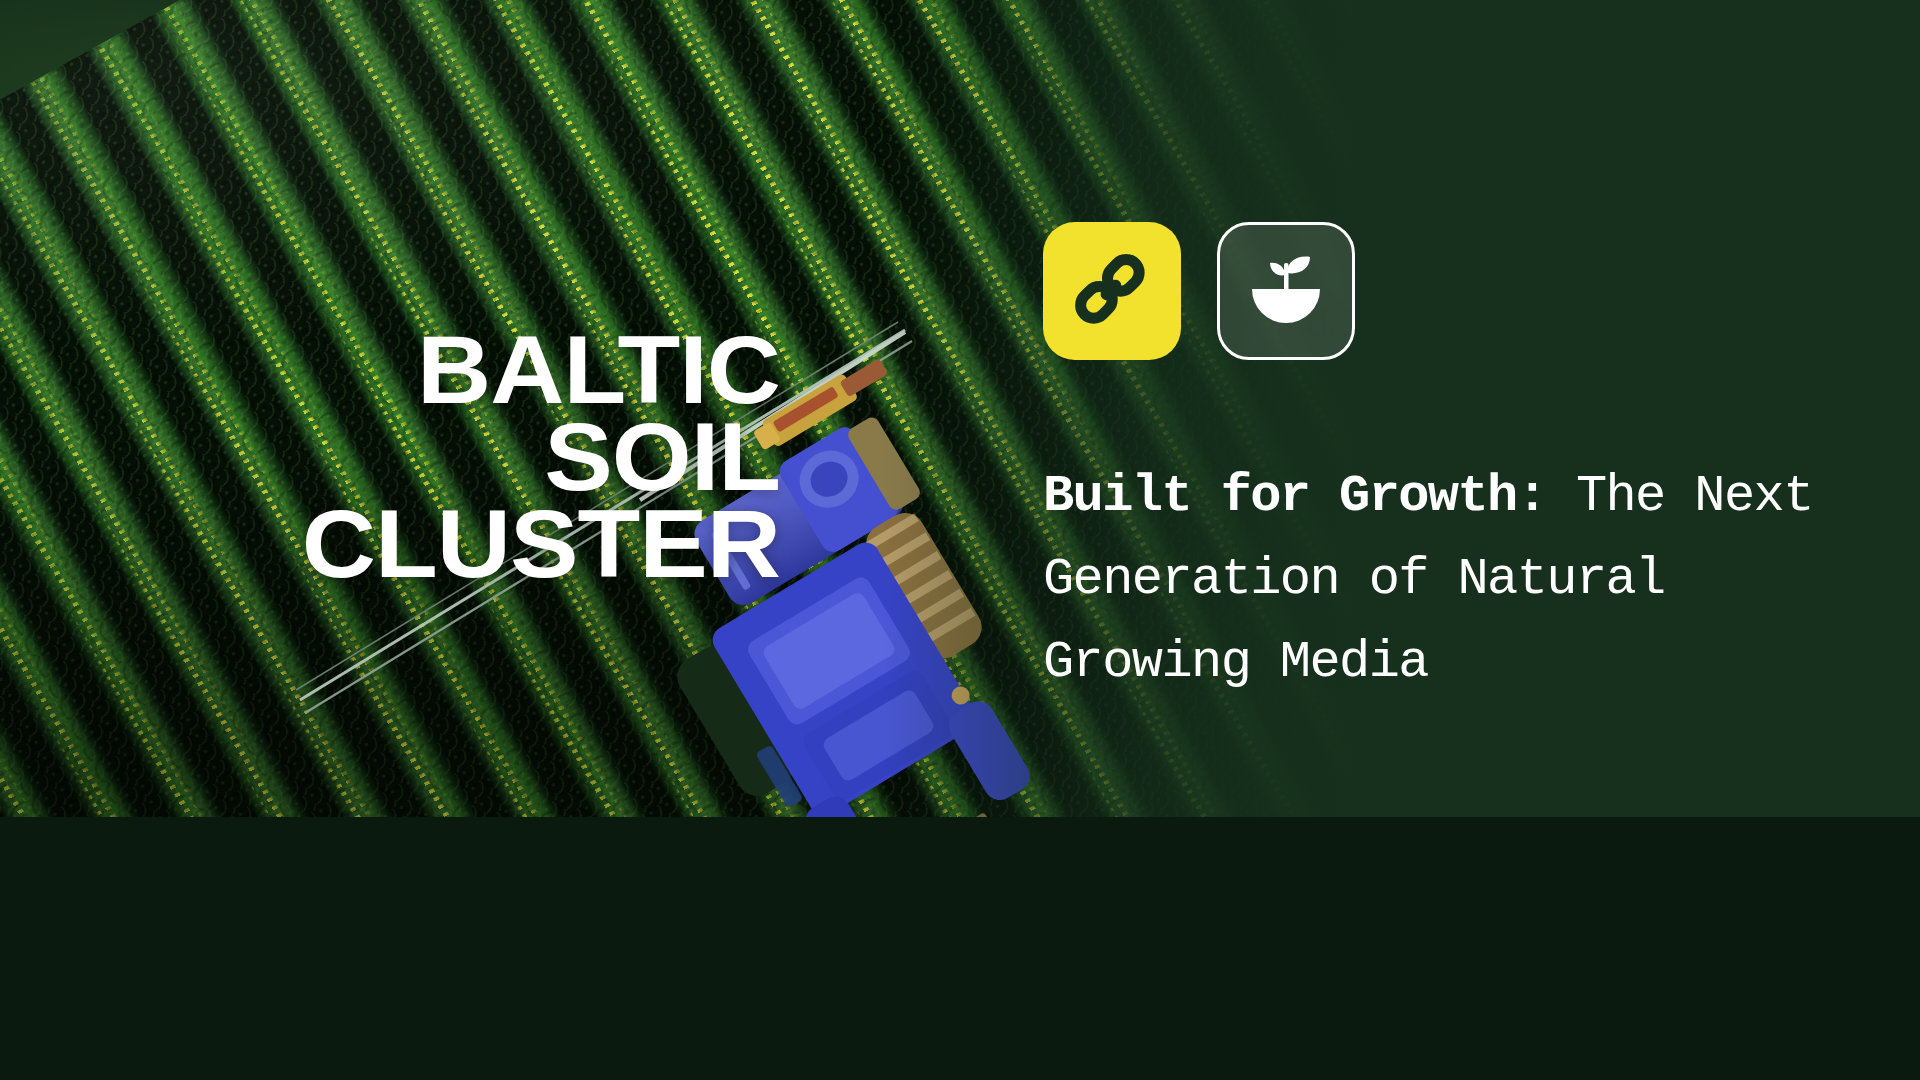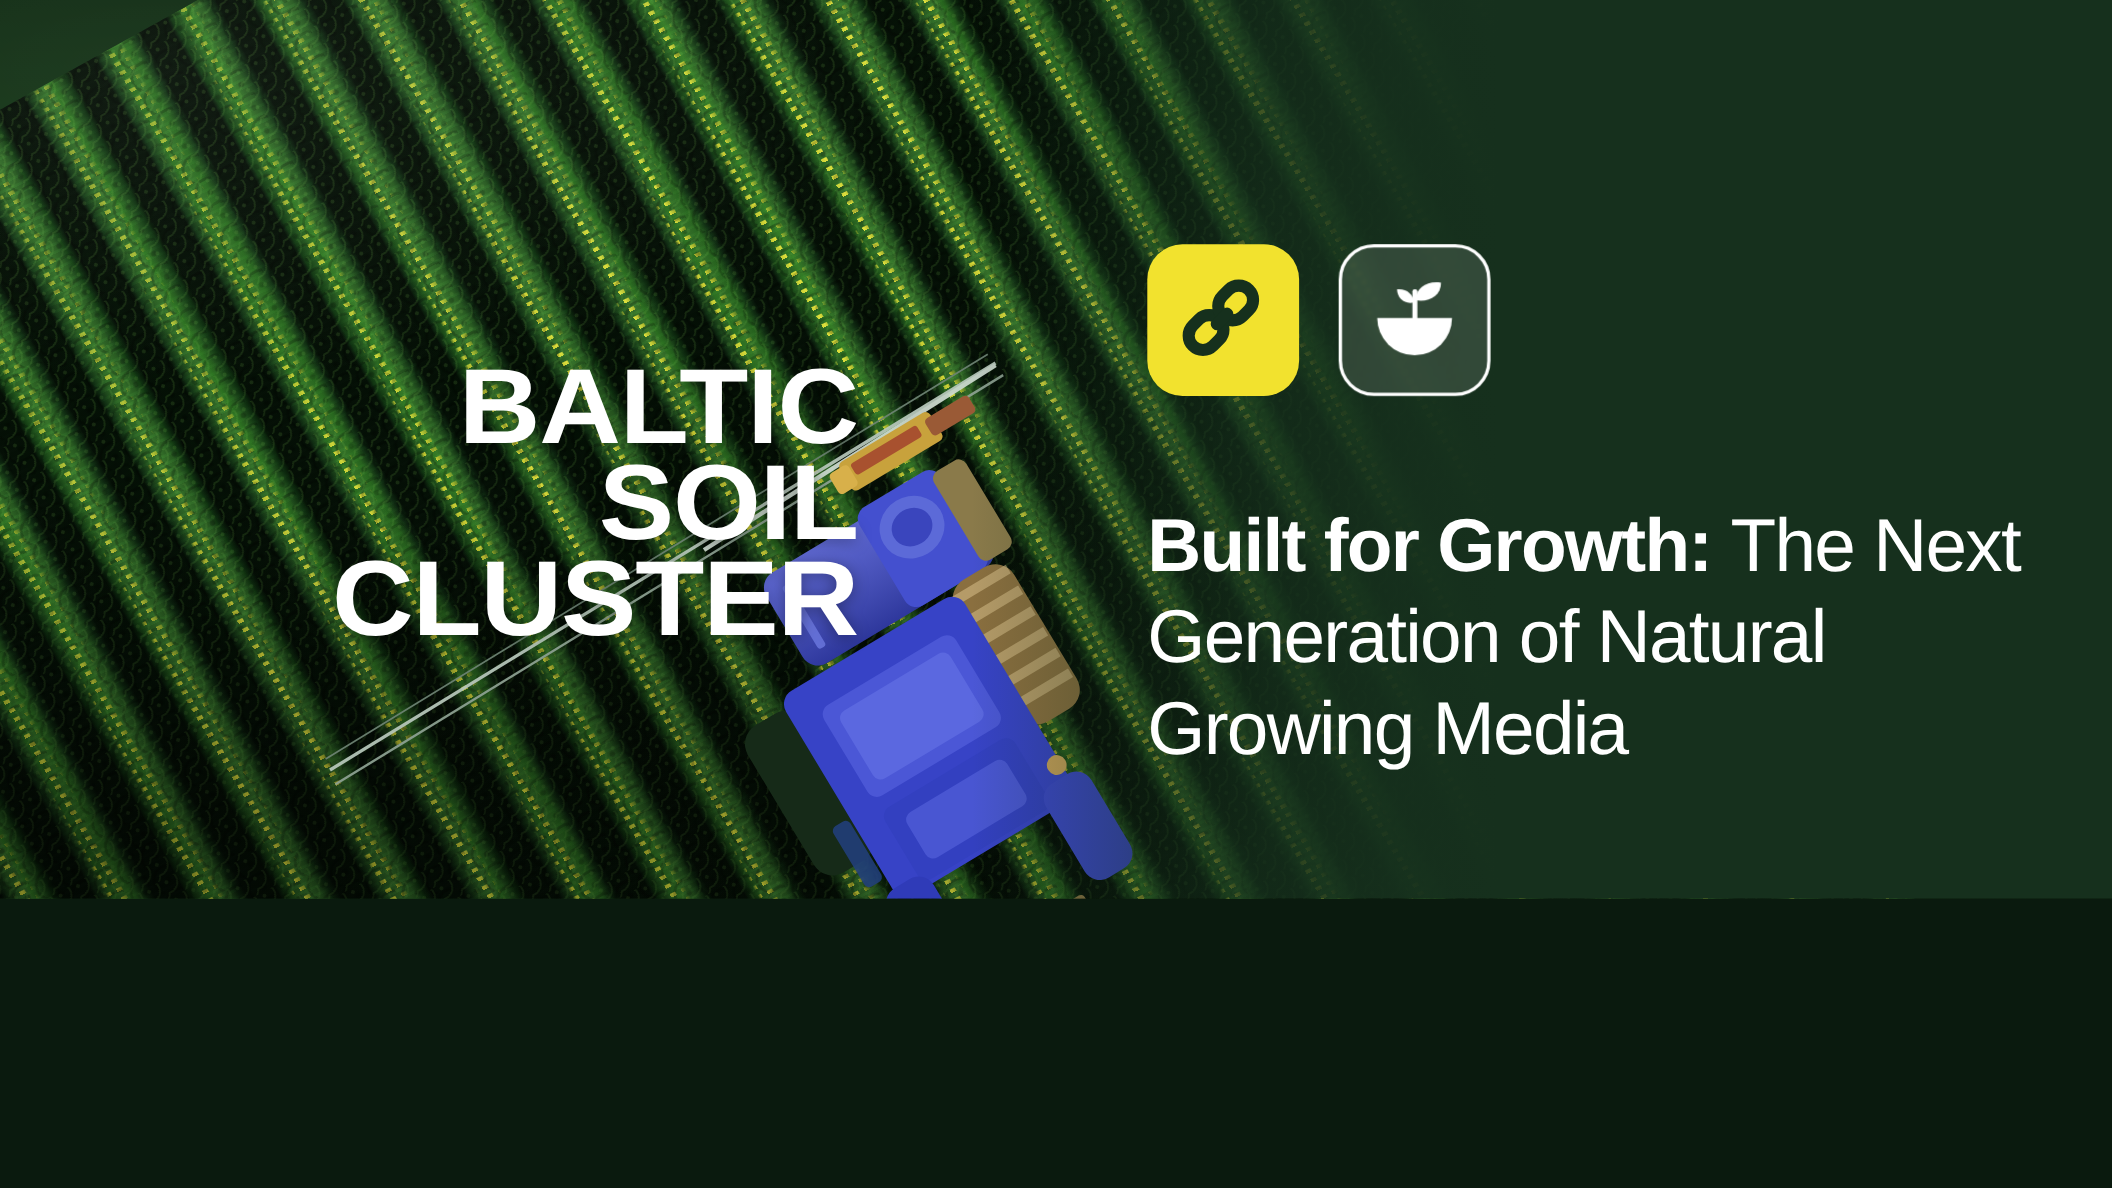--- a/index.html
+++ b/index.html
@@ -158,22 +158,22 @@
     -webkit-backdrop-filter:blur(2px);
     backdrop-filter:blur(2px);
   }
 
   
   .headline {
     position:absolute;
     left:1043px; top:455px;
     width:830px;
     color:#ffffff;
-    font-family:Liberation Sans, sans-serif;
-    font-size:68px;
+    font-family:Liberation Mono, monospace;
+    font-size:52px;
     line-height:83px;
     letter-spacing:-1.6px;
   }
   .headline-strong { font-weight:700; }
   .headline-rest   { font-weight:400; }
 </style>
 </head>
 <body>
 
 <div class="slide">

